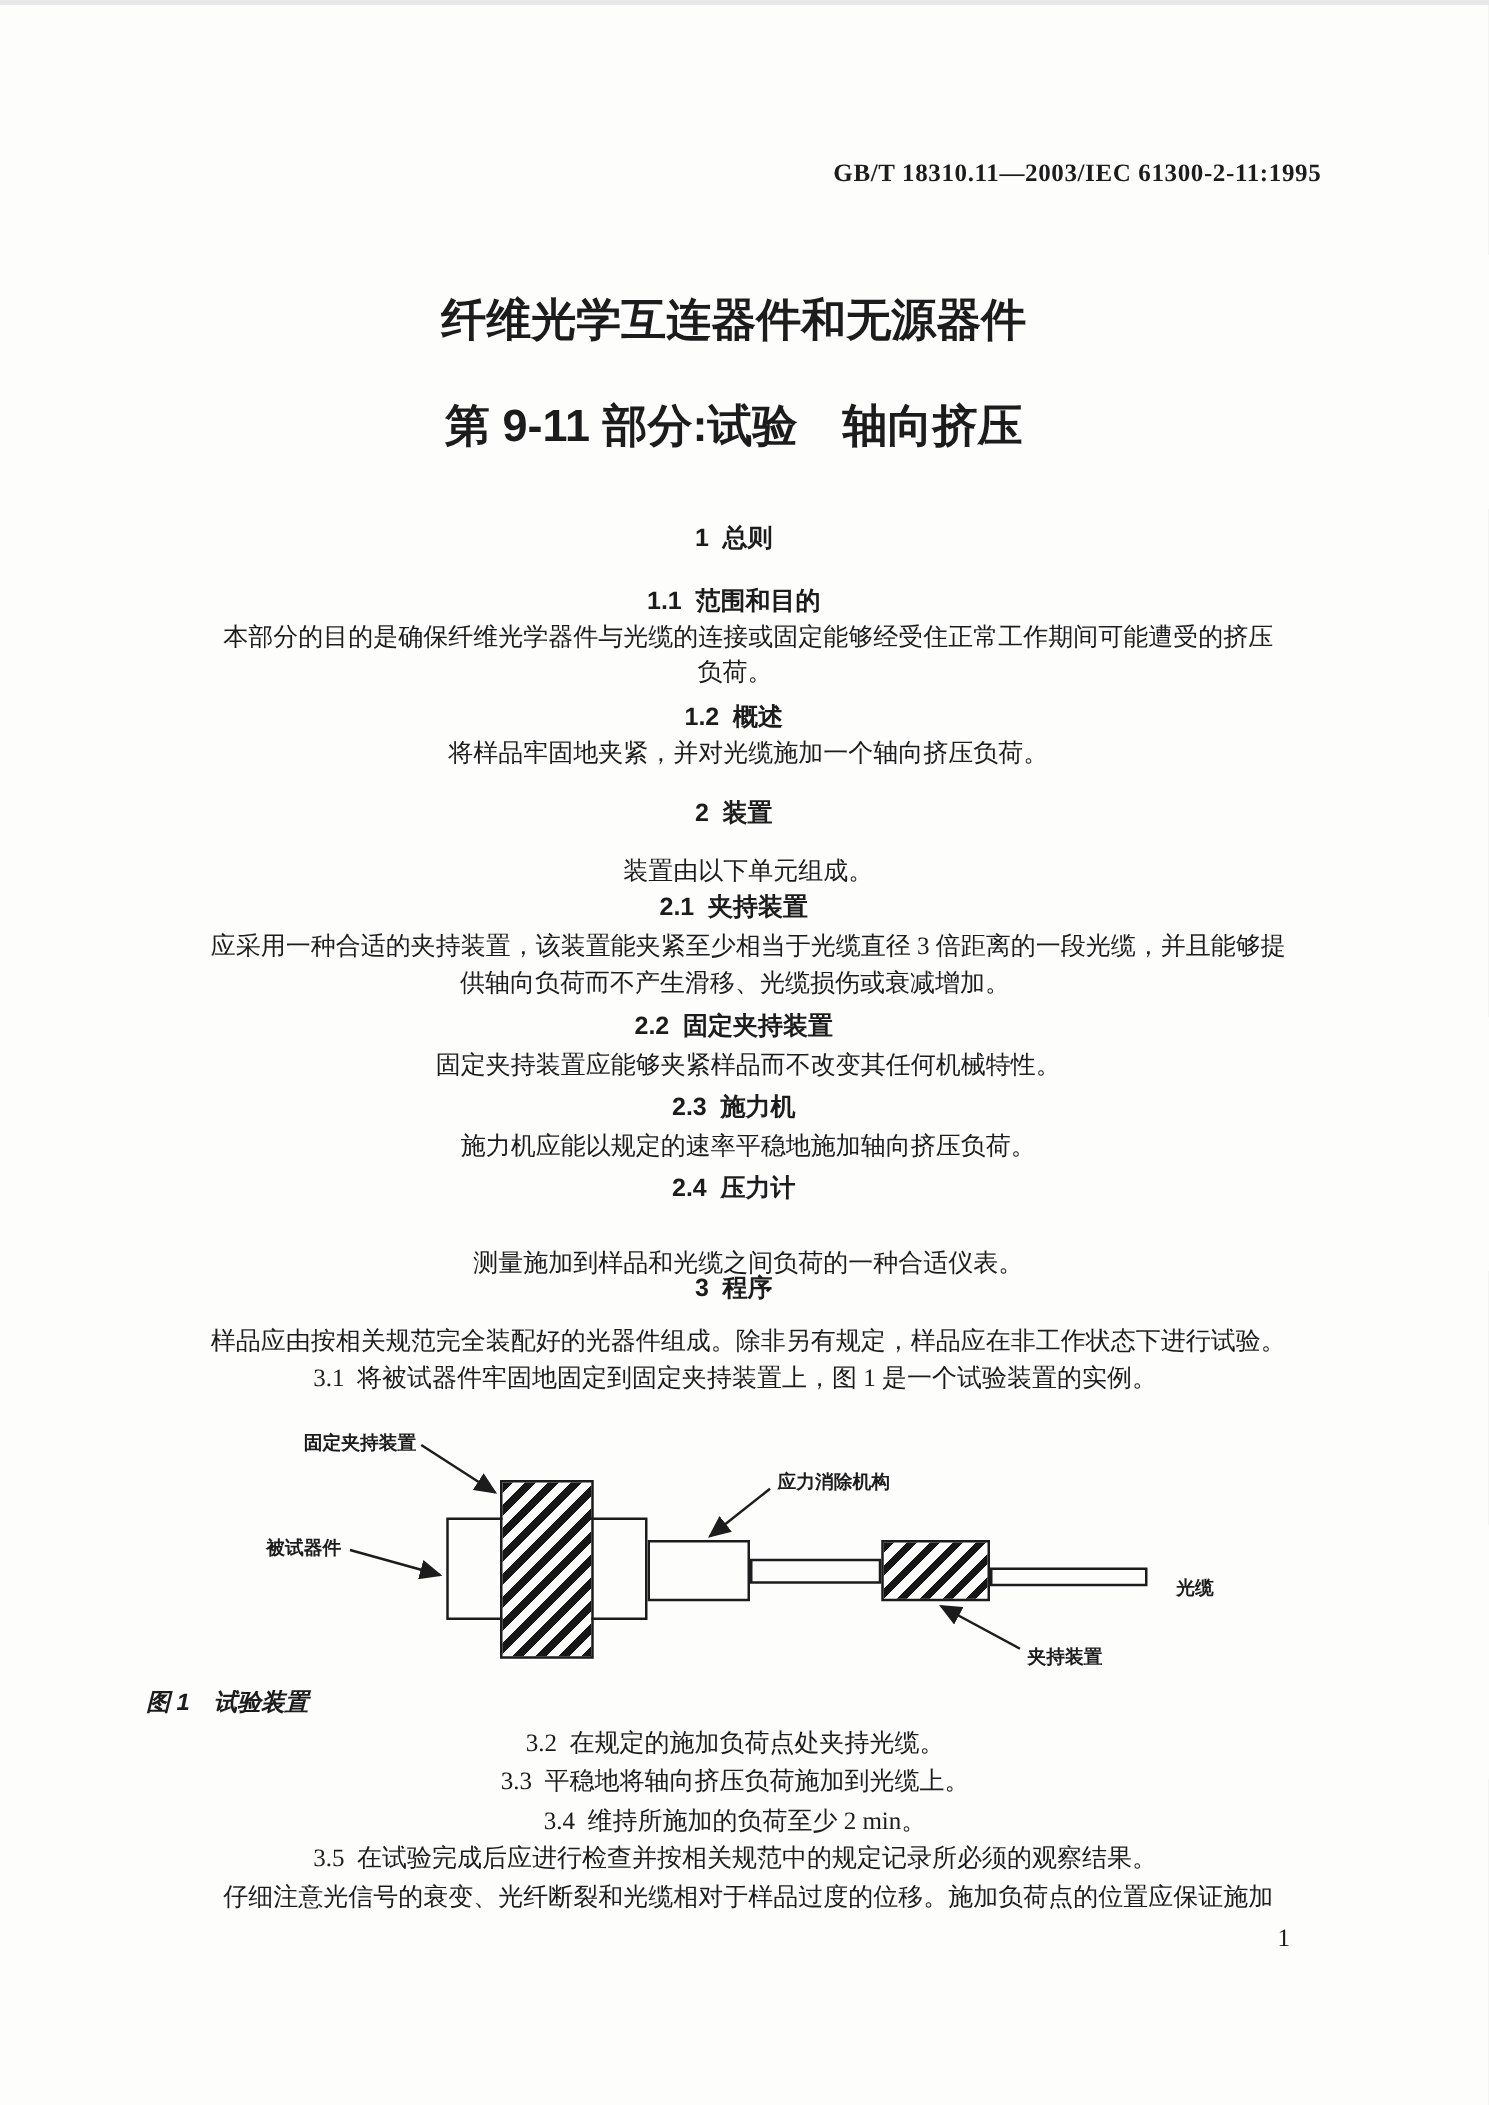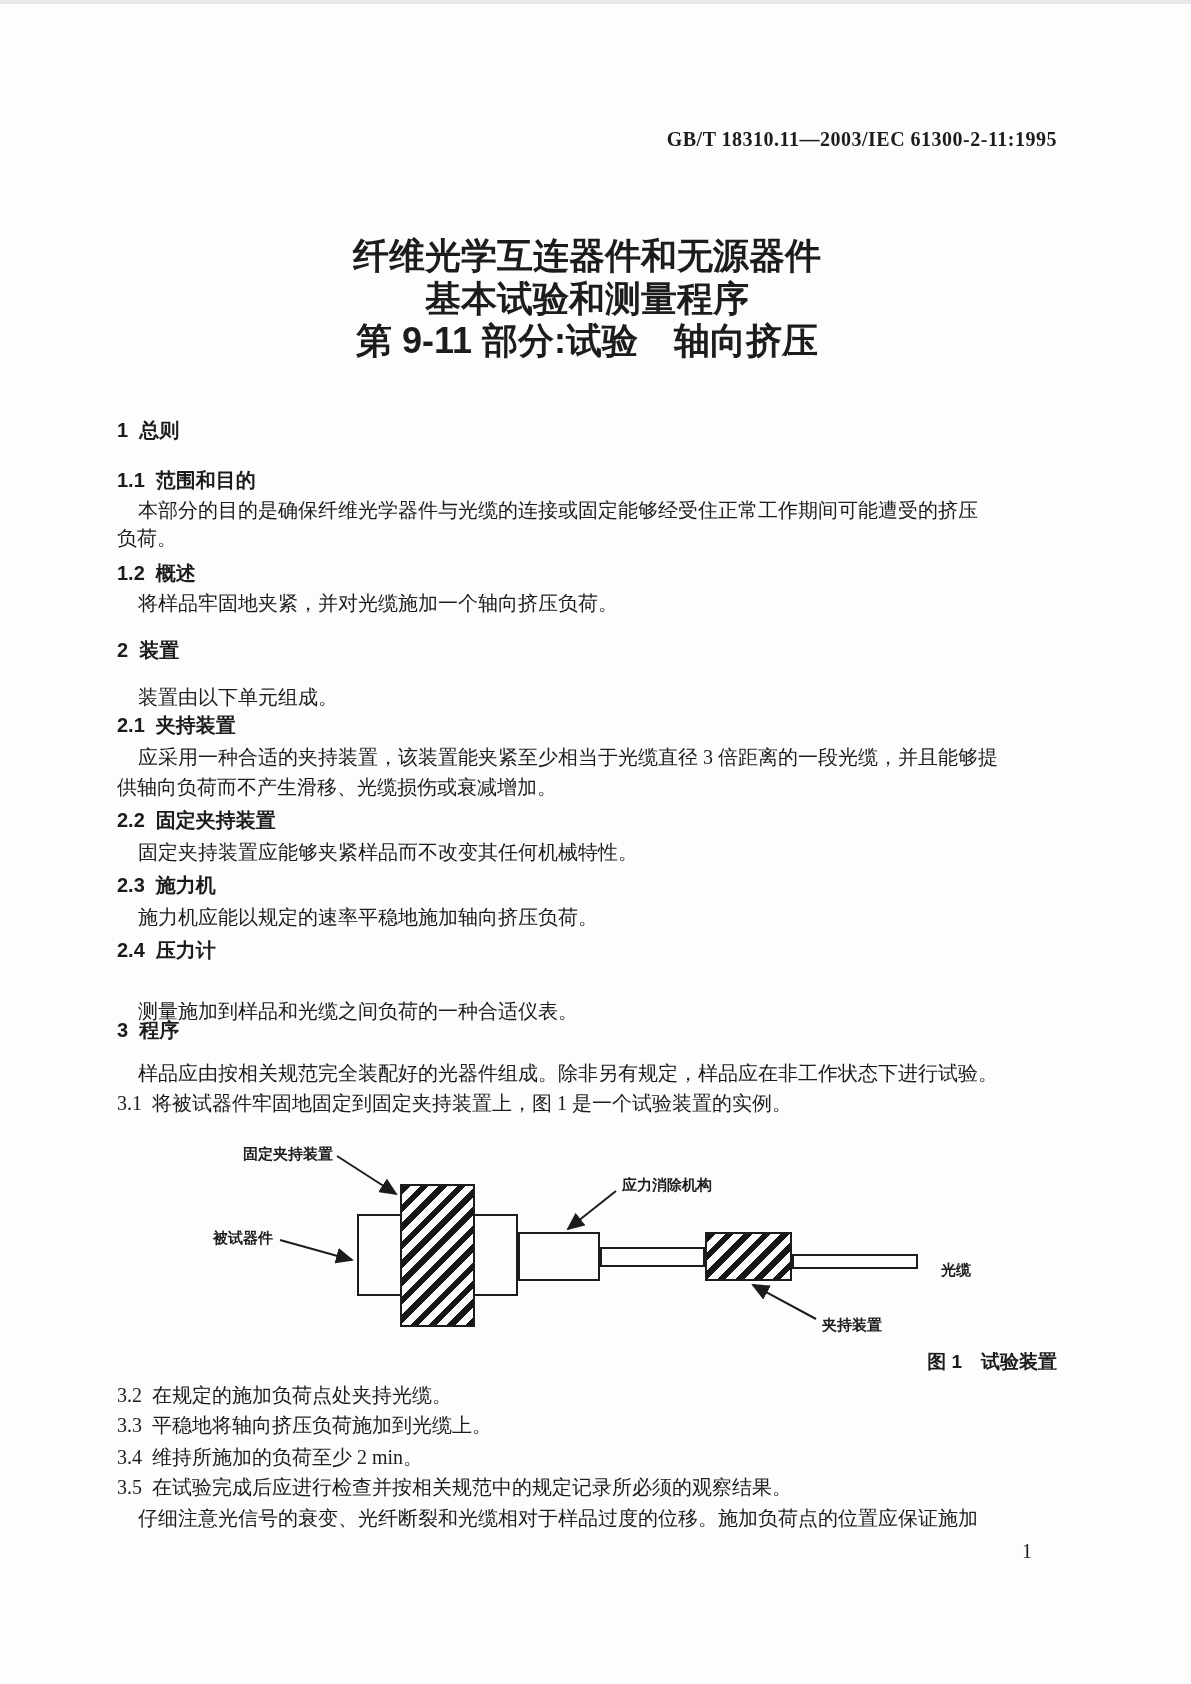--- a/index.html
+++ b/index.html
@@ -1,51 +1,50 @@
 <!DOCTYPE html>
 <html><head>
 <meta charset="utf-8">
 <style>
   html,body{margin:0;padding:0;background:#e8e8e8;}
   .page{
     position:relative;width:1191px;height:1684px;background:#fdfdfc;
     font-family:"Liberation Serif","DejaVu Serif",serif;color:#1c1c1c;
     overflow:hidden;margin:4px auto;
   }
-  .abs{position:absolute;}
+  .abs{position:absolute;text-align:center;}
   .hdr{left:117px;width:940px;top:124px;text-align:right;
        font-family:"Liberation Serif",serif;font-weight:bold;font-size:20px;letter-spacing:.5px;}
   .title{left:117px;width:940px;text-align:center;font-weight:bold;font-size:36px;
          font-family:"Liberation Sans","DejaVu Sans",sans-serif;}
   .h1,.h2{left:117px;width:940px;font-size:20px;font-weight:bold;
           font-family:"Liberation Sans","DejaVu Sans",sans-serif;}
   .hnum{font-family:"Liberation Sans",sans-serif;}
   .htitle{margin-left:11px;}
   .para{left:117px;width:942px;font-size:20px;line-height:26px;white-space:nowrap;}
   .ind{text-indent:21px;}
   .item .inum{font-family:Liberation Serif, serif;}
   .item .itext{margin-left:10px;}
   .figlabel{font-size:15px;font-weight:bold;white-space:nowrap;
             font-family:"Liberation Sans","DejaVu Sans",sans-serif;}
-  .caption{left:117px;width:940px;top:1345px;text-align:right;font-size:19px;font-weight:bold;
-           font-family:"Liberation Sans","DejaVu Sans",sans-serif;}
+  .caption{left:117px;width:940px;top:1345px;text-align:left;font-size:19px;font-weight:bold;
+           font-family:"Liberation Sans","DejaVu Sans",sans-serif;font-style:italic;}
   .pagenum{left:1022px;top:1536px;font-size:20px;}
   .box{position:absolute;box-sizing:border-box;border:2px solid #1c1c1c;background:#fdfdfc;}
   .hatch{background:repeating-linear-gradient(135deg,#161616 0 6px,#fdfdfc 6px 13px);}
   .arrows{position:absolute;left:0;top:1130px;width:1191px;height:240px;pointer-events:none;}
 </style>
 </head>
 <body>
 
 <div class="page">
 
   <div class="abs hdr">GB/T 18310.11—2003/IEC 61300-2-11:1995</div>
 
   <div class="abs title" style="top:228px">纤维光学互连器件和无源器件</div>
-  <div class="abs title" style="top:271px">基本试验和测量程序</div>
   <div class="abs title" style="top:313px">第 9-11 部分:试验　轴向挤压</div>
 
   <div class="abs h1" style="top:413px">
     <span class="hnum">1</span><span class="htitle">总则</span>
   </div>
 
   <div class="abs h2" style="top:463px">
     <span class="hnum">1.1</span><span class="htitle">范围和目的</span>
   </div>
   <div class="abs para" style="top:521px">负荷。</div>

